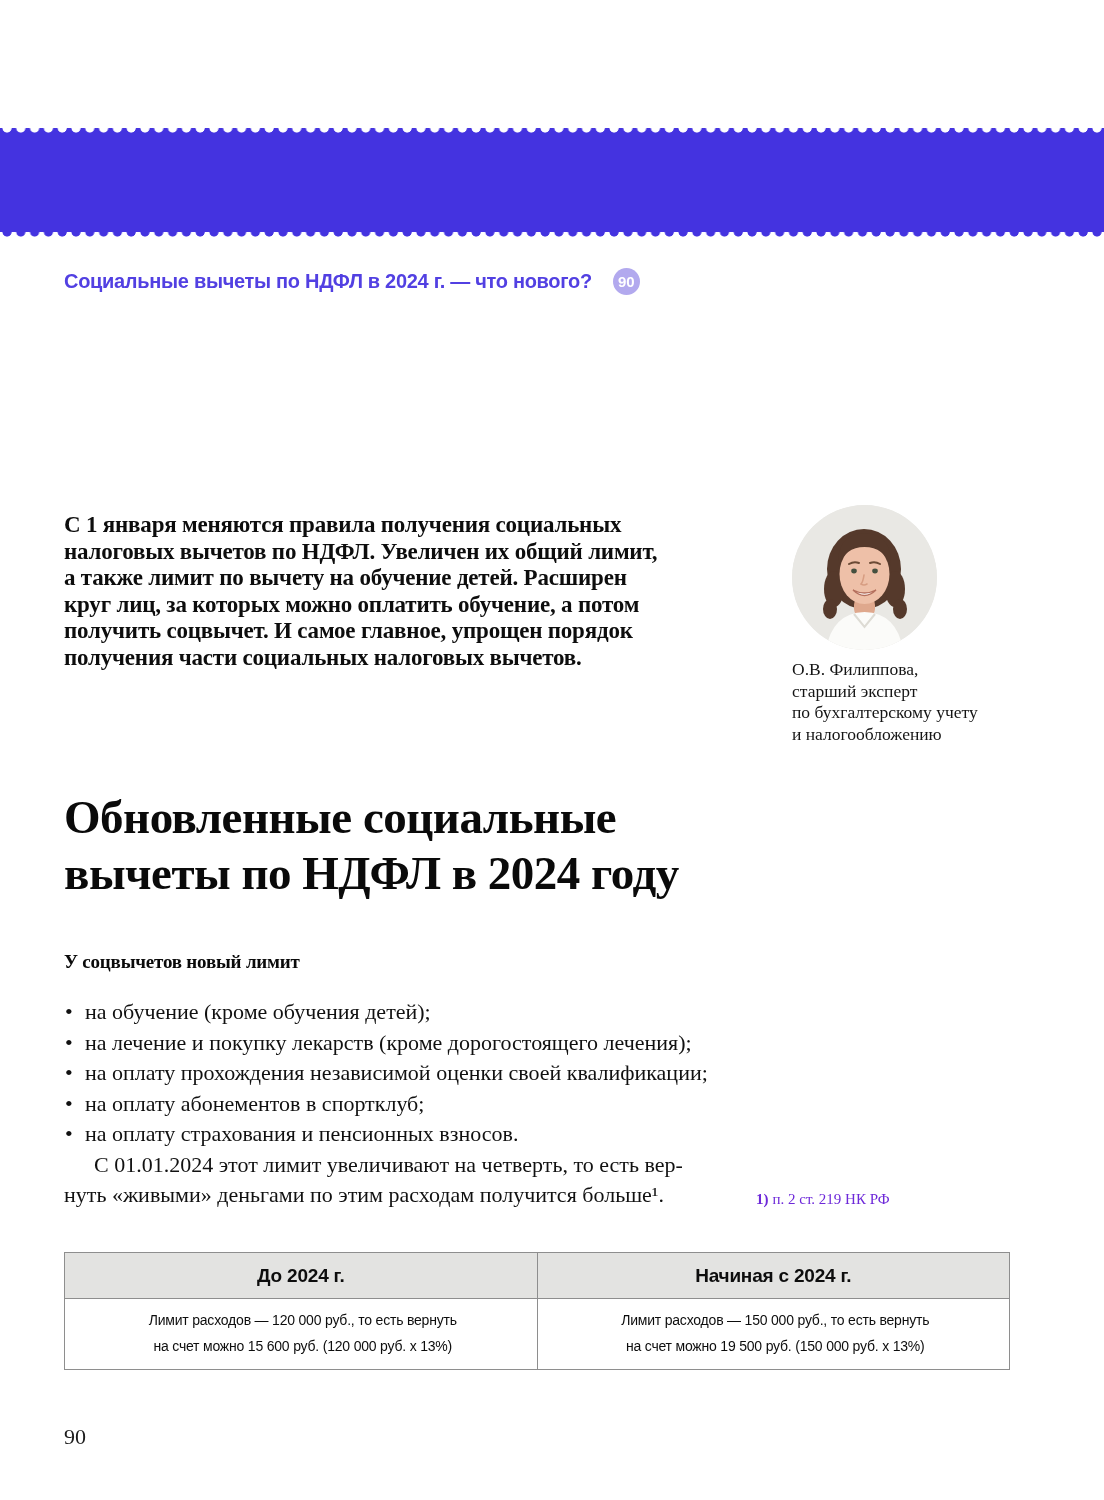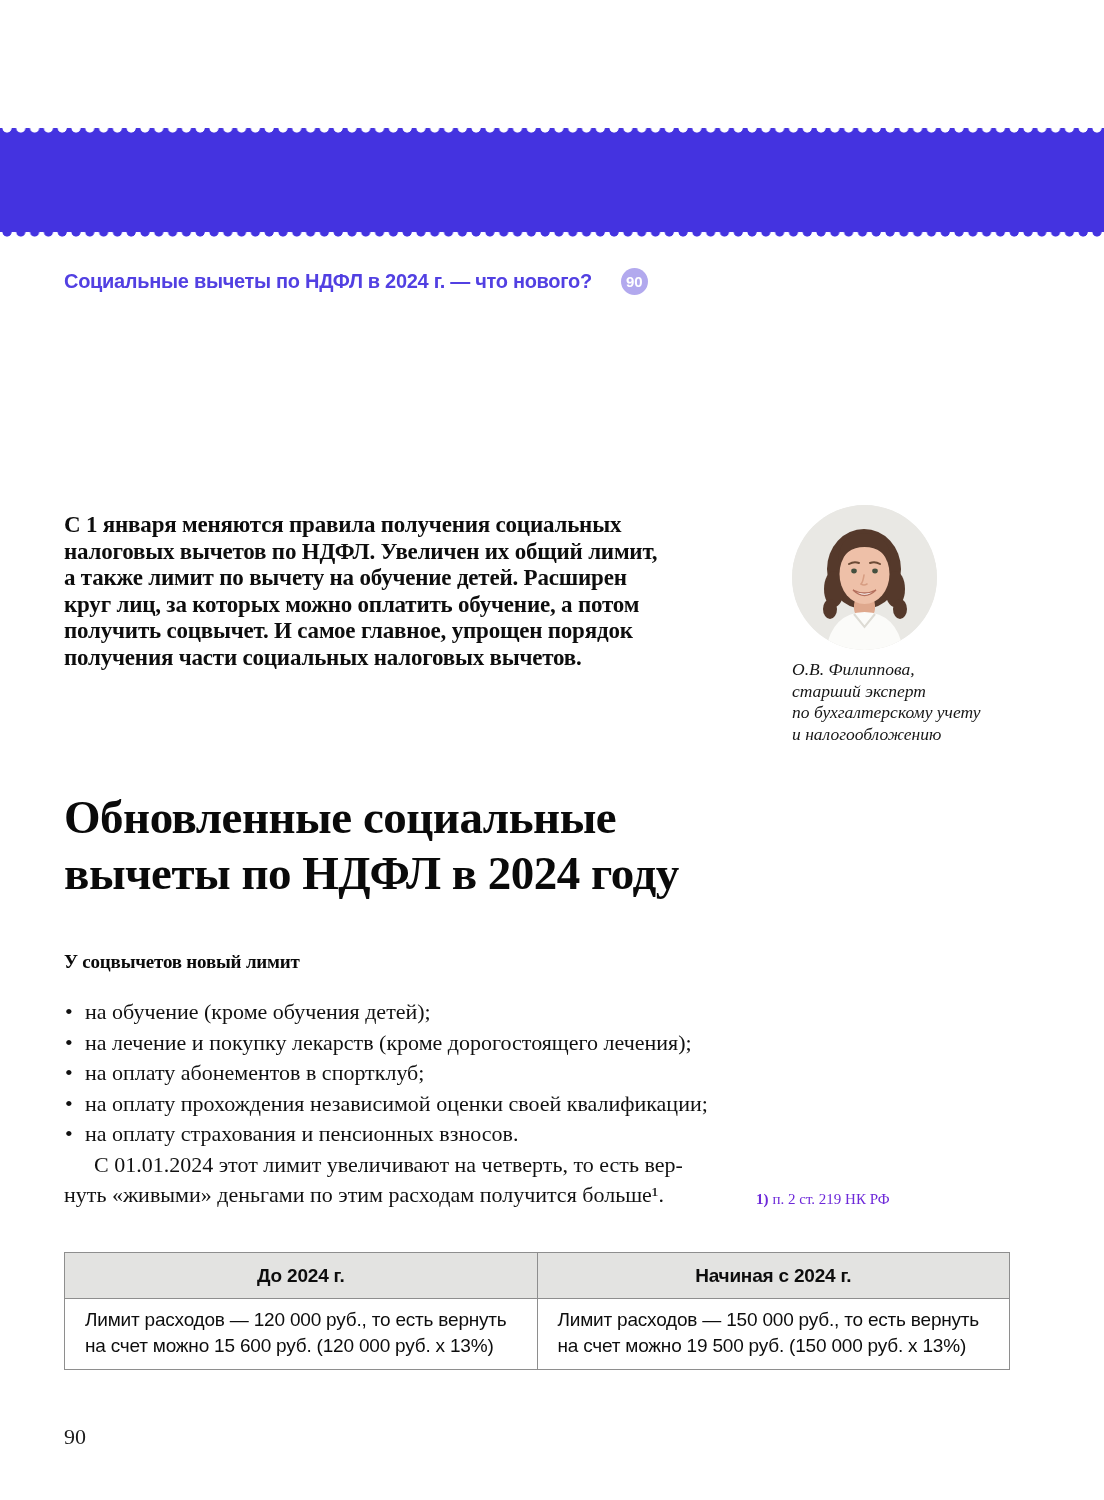--- a/index.html
+++ b/index.html
@@ -30,21 +30,21 @@
   }
   .banner h1{
     color:#fff;font-weight:400;font-size:52px;letter-spacing:.5px;
     font-family:"Liberation Serif","DejaVu Serif",serif;
     padding-top:2px;
   }
 
   
   .kicker{
     position:absolute;left:64px;top:268px;
-    display:flex;align-items:center;gap:29px;
+    display:flex;align-items:center;gap:21px;
   }
   .kicker .kicker-text{
     font-family:"Liberation Sans","DejaVu Sans",sans-serif;
     font-weight:700;font-size:20px;letter-spacing:-0.3px;color:#5240e2;
   }
   .kicker .badge{
     width:27px;height:27px;border-radius:50%;background:var(--badge);
     color:#fff;font-family:"Liberation Sans","DejaVu Sans",sans-serif;
     font-weight:700;font-size:15px;display:flex;align-items:center;justify-content:center;
   }
@@ -57,21 +57,21 @@
   }
 
   
   .avatar{
     position:absolute;left:792px;top:505px;width:145px;height:145px;
     border-radius:50%;overflow:hidden;background:#e9e8e4;
   }
   .avatar svg{display:block;width:100%;height:100%;}
   .author-caption{
     position:absolute;left:792px;top:659px;width:260px;
-    font-style:italic;font-size:17.5px;line-height:21.5px;
+    font-size:17.5px;line-height:21.5px;
     white-space:pre-line;color:#151515;
   }
 
   
   .article-title{
     position:absolute;left:64px;top:789px;width:860px;
     font-weight:700;font-size:47px;line-height:56px;letter-spacing:-0.5px;
     white-space:pre-line;color:#0a0a0a;
   }
   .section-heading{
@@ -103,22 +103,22 @@
     font-family:"Liberation Sans","DejaVu Sans",sans-serif;
   }
   table.limits th,table.limits td{border:1px solid var(--table-border);}
   table.limits th{
     background:var(--table-header-bg);height:46px;
     font-size:19px;font-weight:700;letter-spacing:-0.2px;color:#0d0d0d;
     text-align:center;vertical-align:middle;
   }
   table.limits td{
     height:69px;width:50%;
-    font-size:19px;line-height:26px;letter-spacing:-0.2px;color:#0d0d0d;
-    padding:8px 16px 10px 20px;vertical-align:middle;white-space:pre-line;
+    font-size:14px;line-height:26px;letter-spacing:-0.2px;color:#0d0d0d;
+    padding:8px 16px 10px 20px;vertical-align:middle;white-space:pre-line;text-align:center;
   }
 
   
   .folio{
     position:absolute;left:64px;top:1424px;
     font-size:22px;color:#1c1c1c;
   }
 </style>
 </head>
 <body>
@@ -176,22 +176,22 @@
 и налогообложению</p>
 
 <h2 class="article-title">Обновленные социальные
 вычеты по НДФЛ в 2024 году</h2>
 <h3 class="section-heading">У соцвычетов новый лимит</h3>
 
 <div class="body-copy">
   <ul>
     <li>на обучение (кроме обучения детей);</li>
     <li>на лечение и покупку лекарств (кроме дорогостоящего лечения);</li>
+    <li>на оплату прохождения независимой оценки своей квалификации;</li>
     <li>на оплату абонементов в спортклуб;</li>
-    <li>на оплату прохождения независимой оценки своей квалификации;</li>
     <li>на оплату страхования и пенсионных взносов.</li>
   </ul>
   <p class="closing">С 01.01.2024 этот лимит увеличивают на четверть, то есть вер-
 нуть «живыми» деньгами по этим расходам получится больше¹.</p>
 </div>
 
 <p class="footnote-ref"><b>1)</b><span>п. 2 ст. 219 НК РФ</span></p>
 
 <table class="limits">
   <thead>

